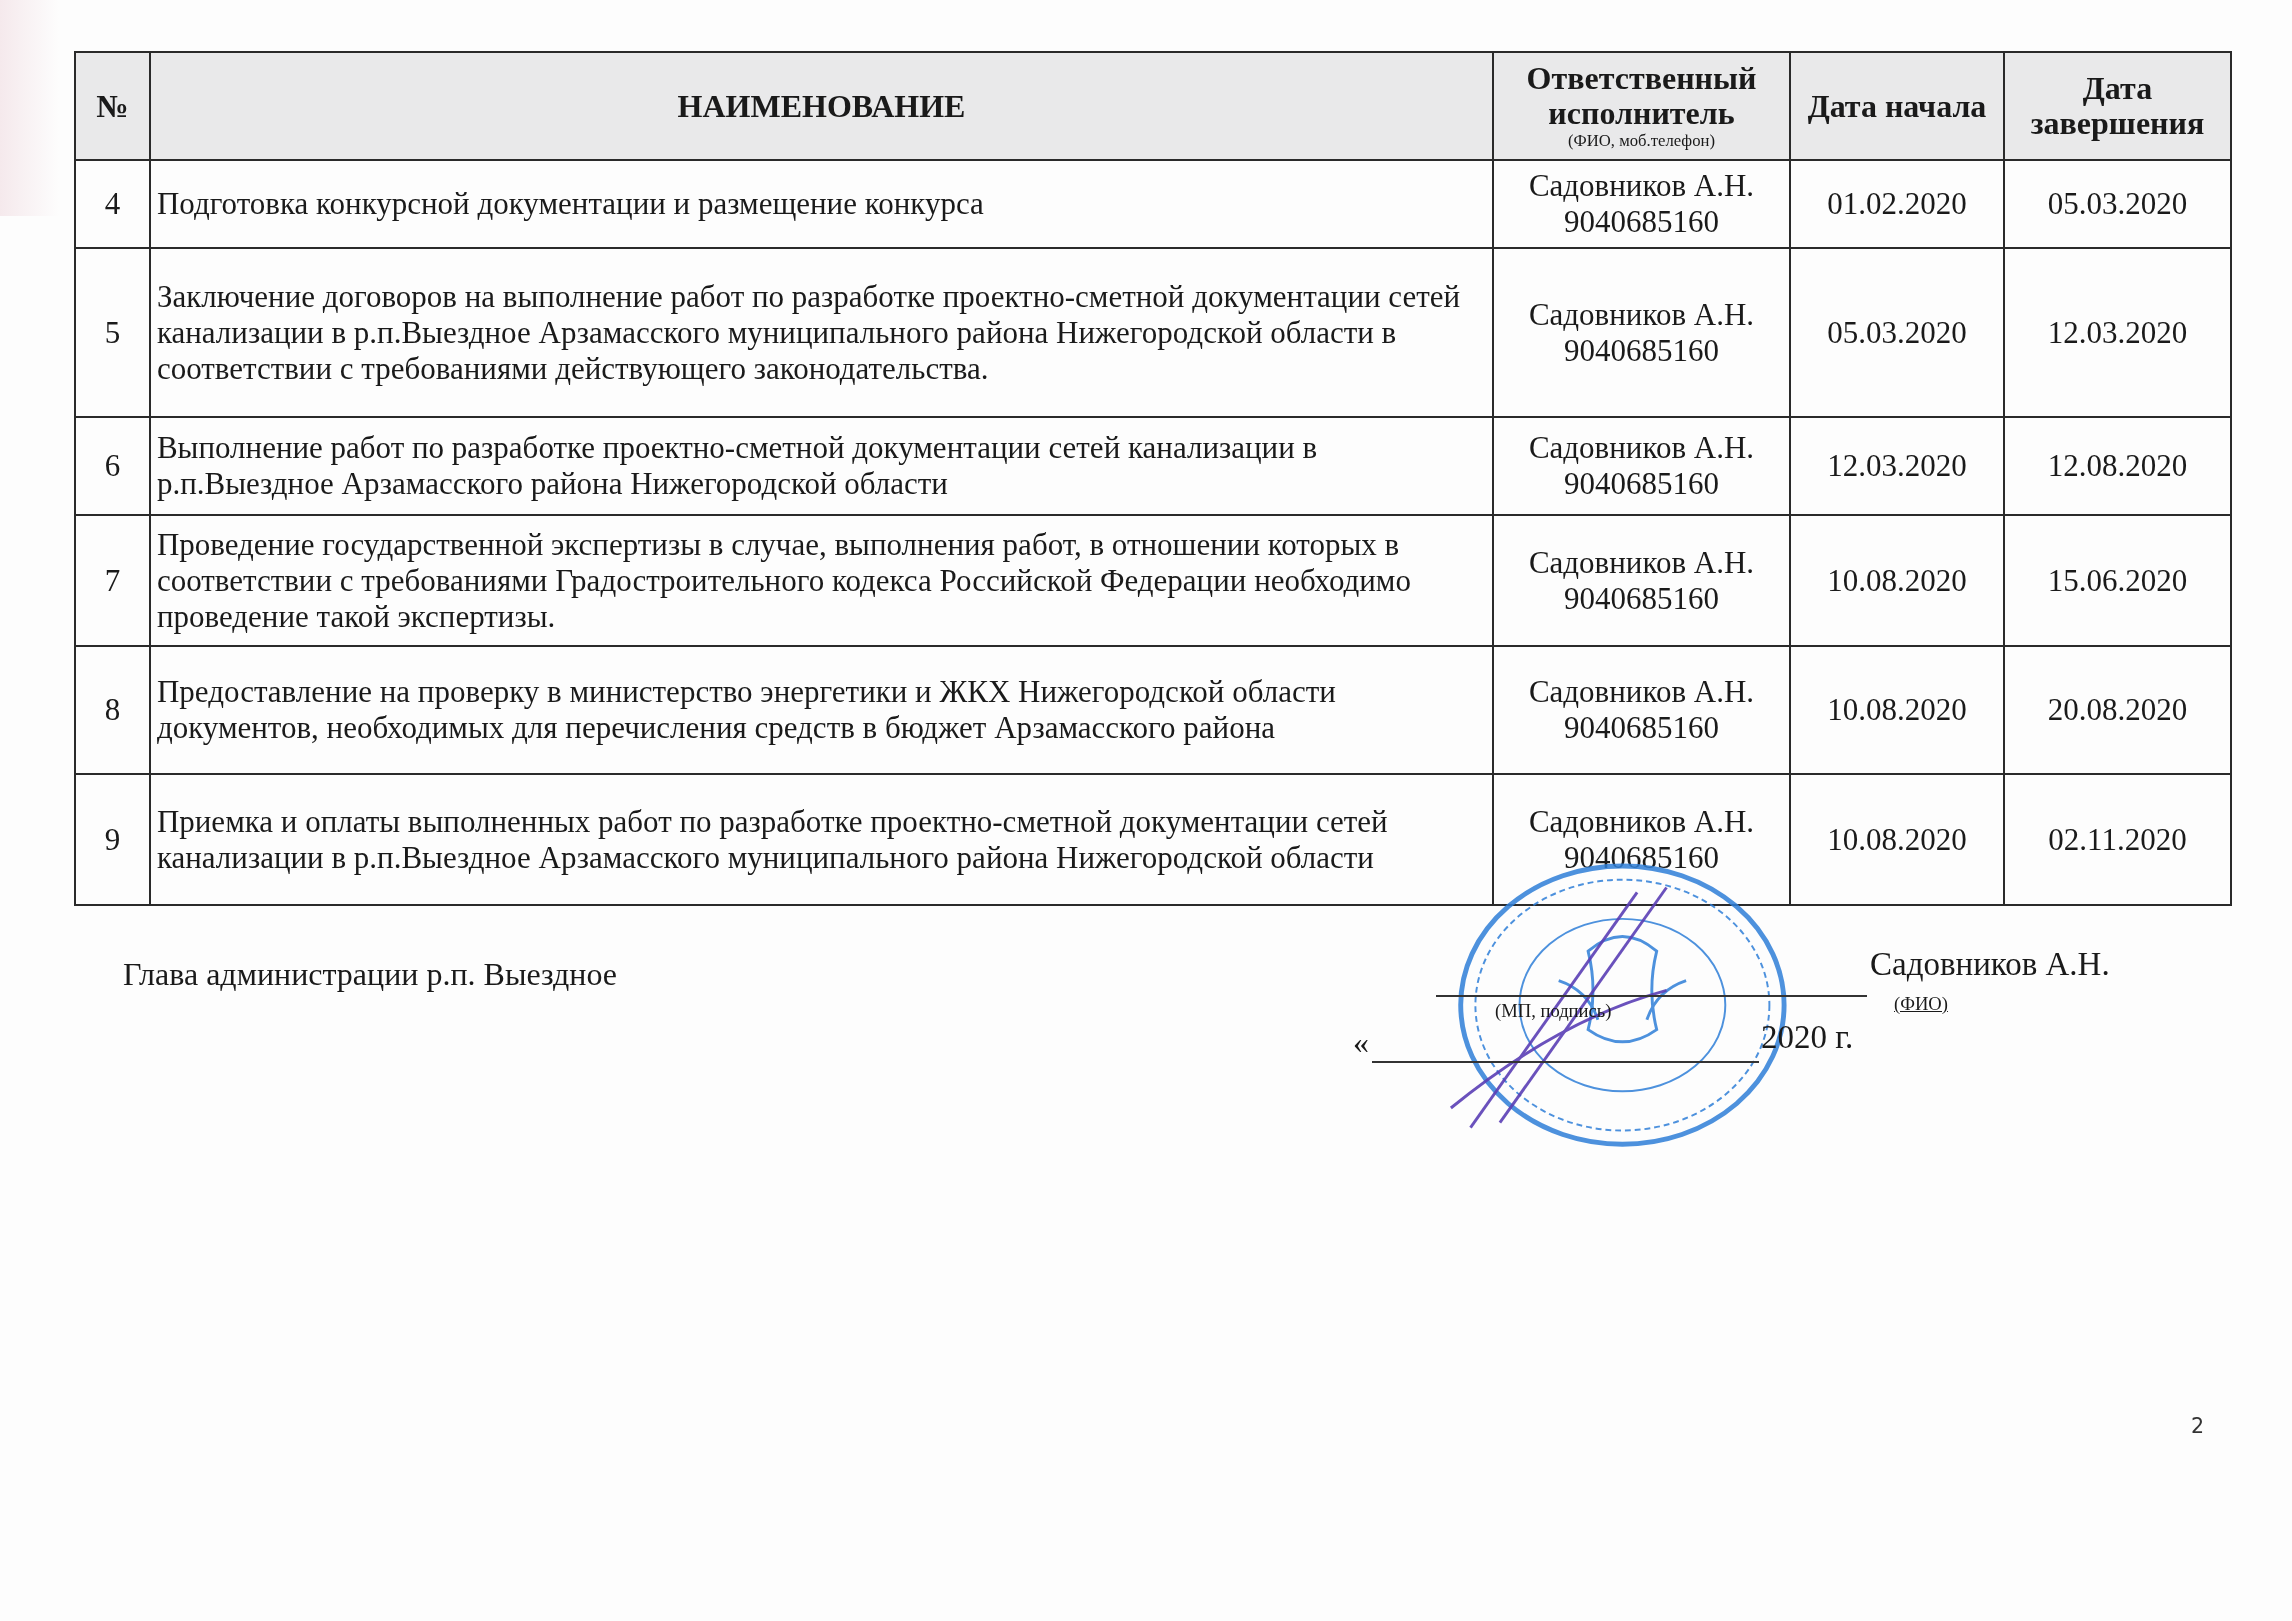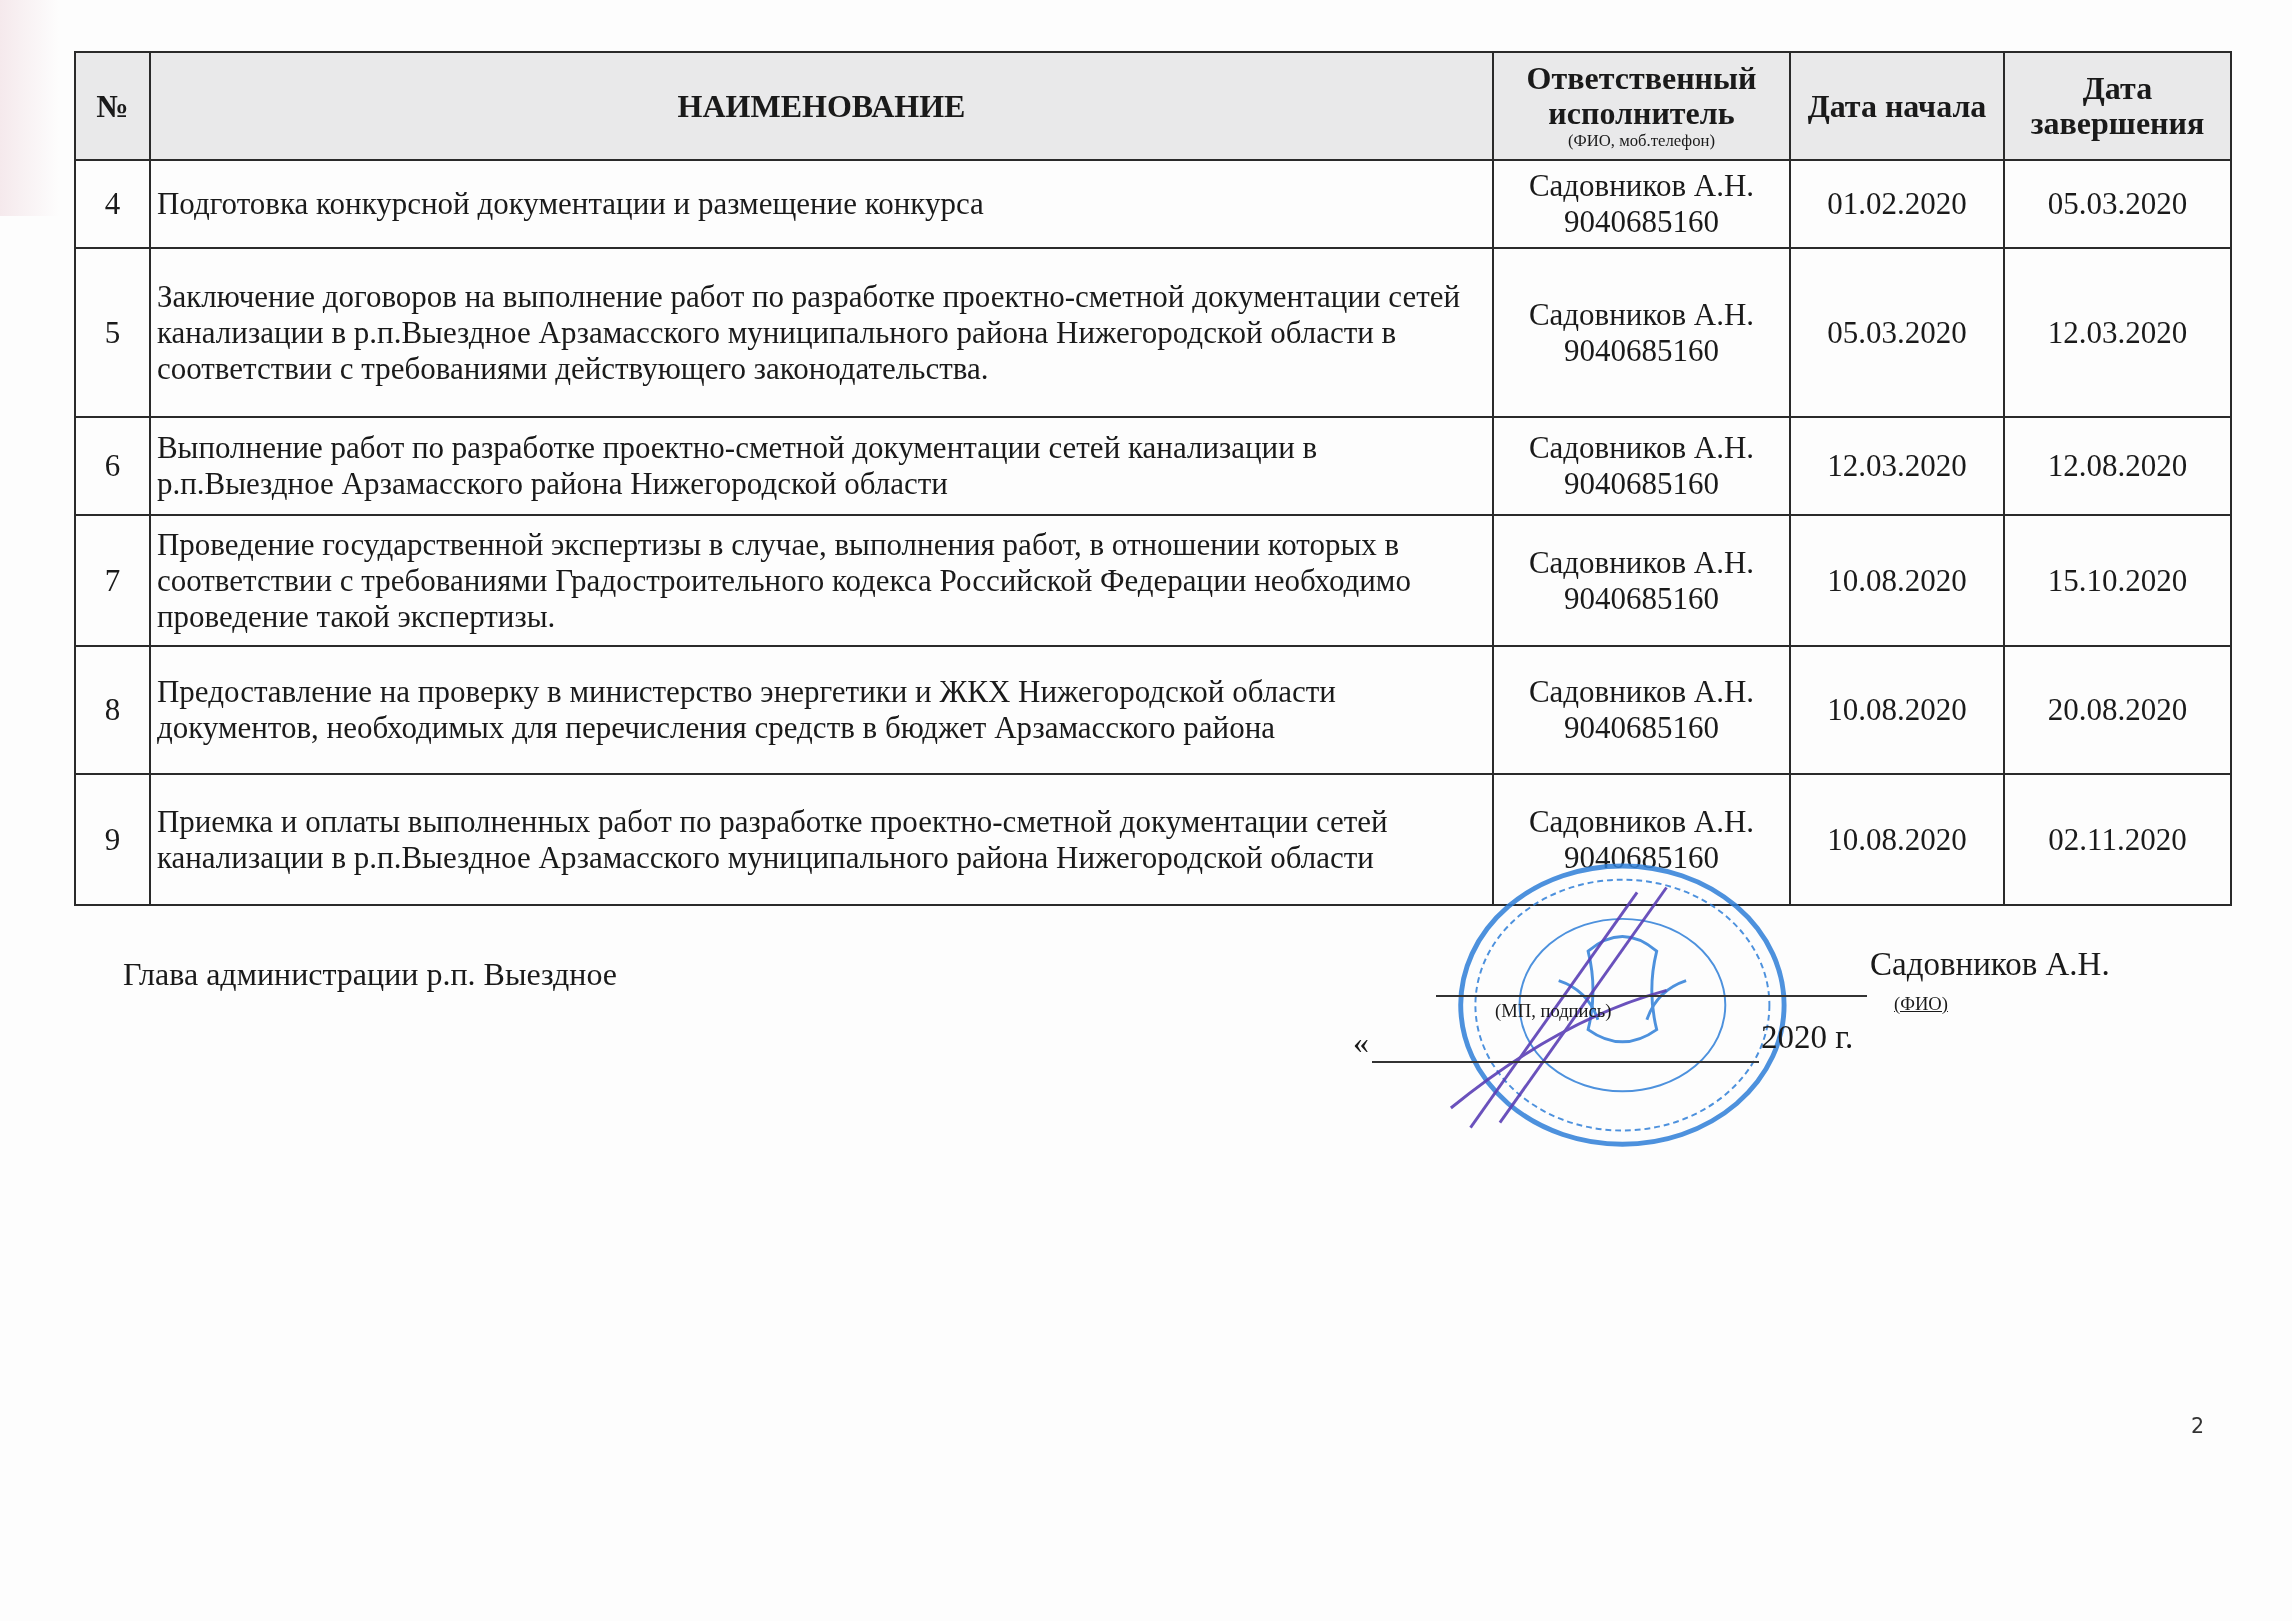--- a/index.html
+++ b/index.html
@@ -109,21 +109,21 @@
       <td class="date">12.08.2020</td>
     </tr>
     <tr class="r7">
       <td class="num">7</td>
       <td class="name">Проведение государственной экспертизы в случае, выполнения работ, в отношении которых в соответствии с требованиями Градостроительного кодекса Российской Федерации необходимо проведение такой экспертизы.</td>
       <td class="resp">
           <div>Садовников А.Н.</div>
           <div>9040685160</div>
         </td>
       <td class="date">10.08.2020</td>
-      <td class="date">15.10.2020</td>
+      <td class="date">15.06.2020</td>
     </tr>
     <tr class="r8">
       <td class="num">8</td>
       <td class="name">Предоставление на проверку в министерство энергетики и ЖКХ Нижегородской области документов, необходимых для перечисления средств в бюджет Арзамасского района</td>
       <td class="resp">
           <div>Садовников А.Н.</div>
           <div>9040685160</div>
         </td>
       <td class="date">10.08.2020</td>
       <td class="date">20.08.2020</td>

